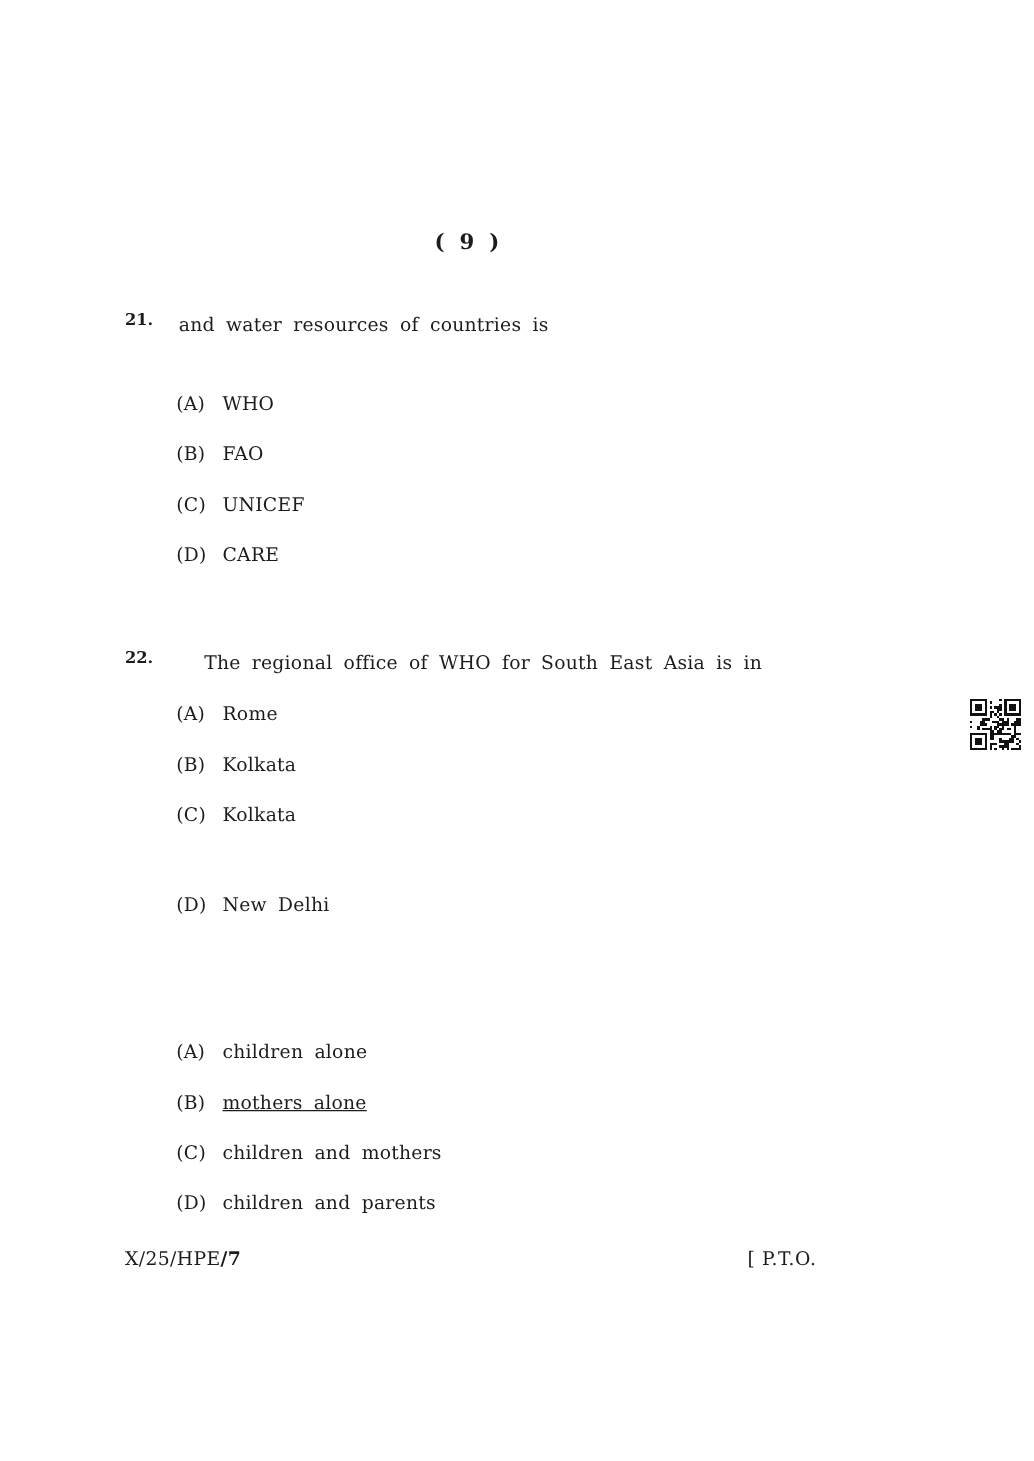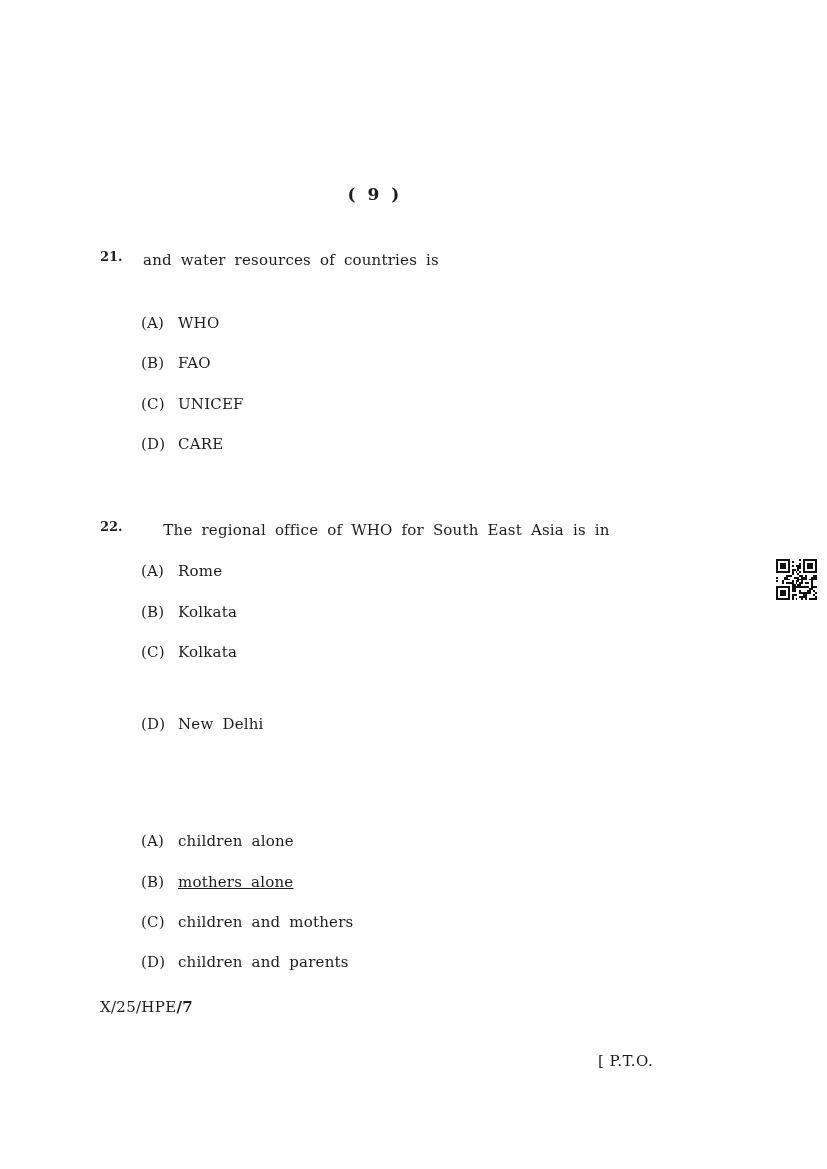--- a/index.html
+++ b/index.html
@@ -81,21 +81,21 @@
     position: absolute;
     left: 100px;
     top: 998px;
     font-size: 15px;
     letter-spacing: 0.3px;
   }
   .footer-left .bold { font-weight: bold; }
   .footer-right {
     position: absolute;
     left: 598px;
-    top: 1052px;
+    top: 998px;
     font-size: 15px;
     letter-spacing: 0.5px;
     text-align: center;
   }
   .qr {
     position: absolute;
     left: 776px;
     top: 559px;
     width: 41px;
     height: 41px;

